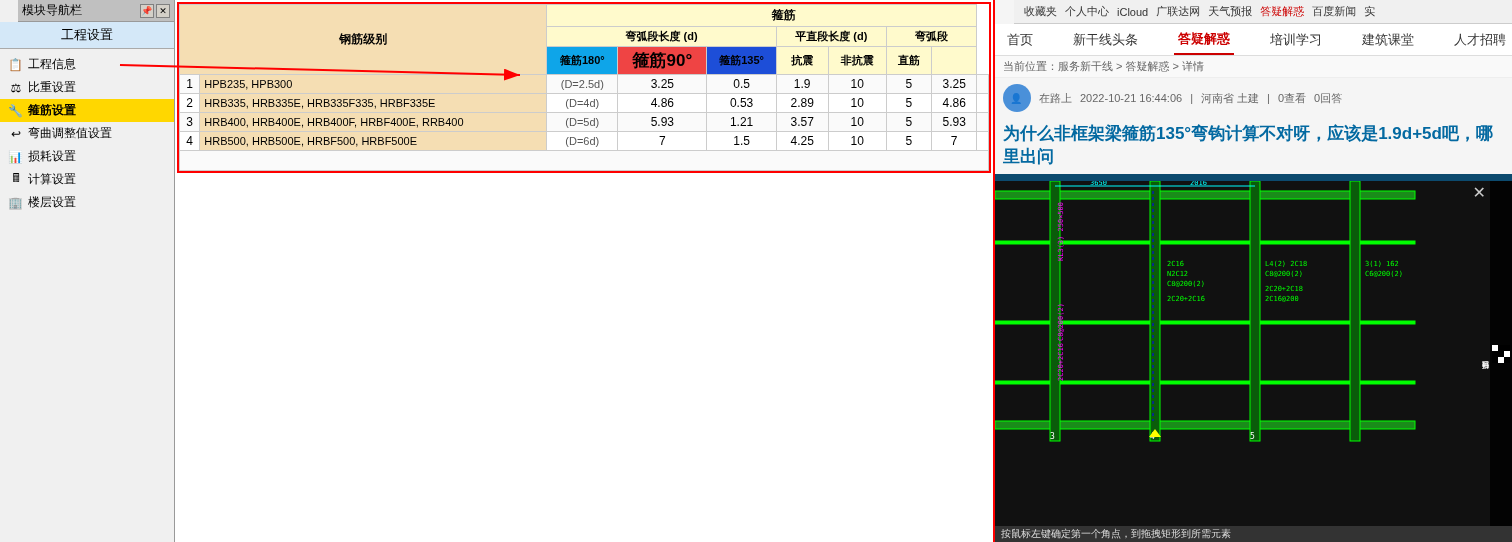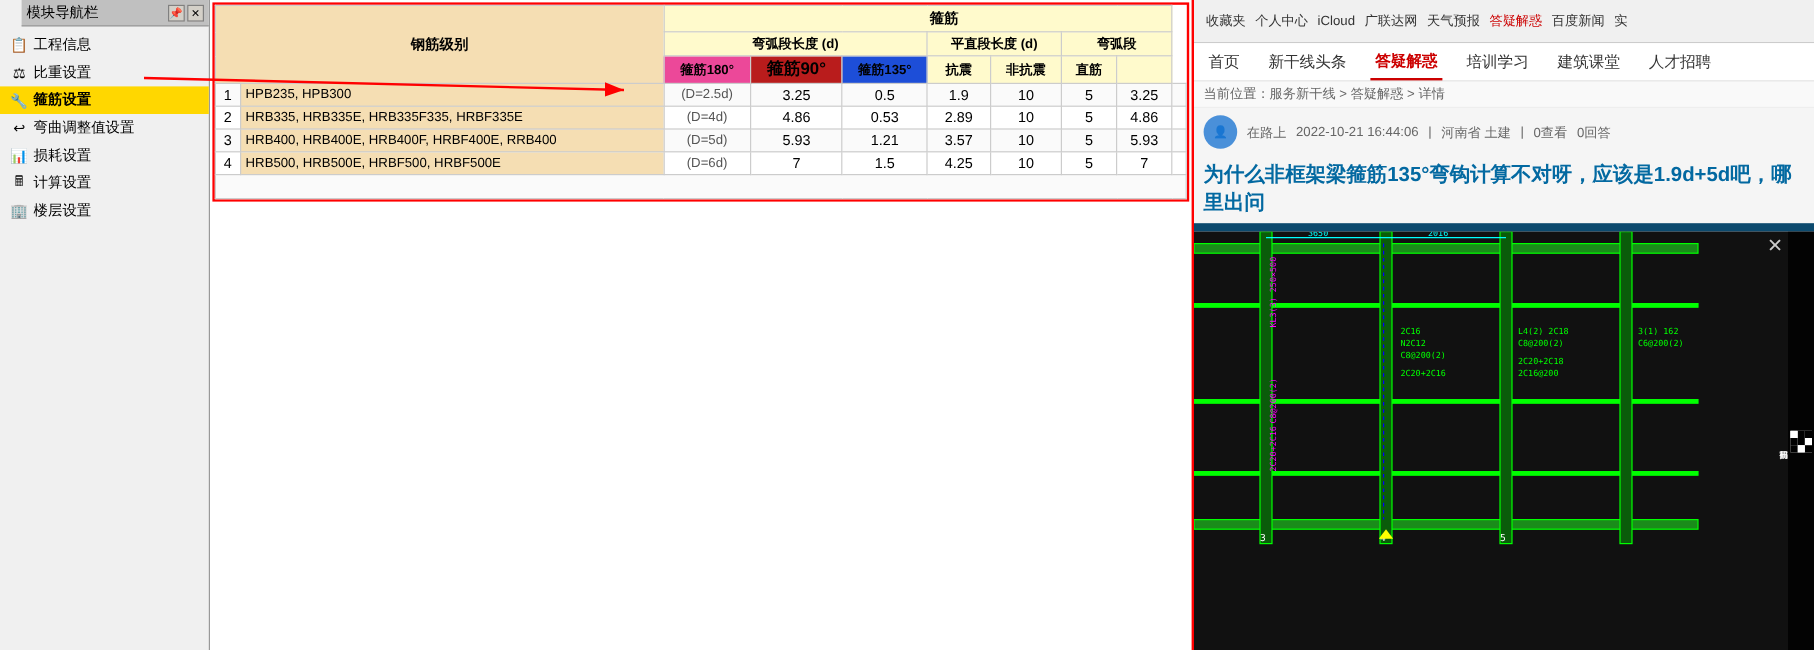--- a/index.html
+++ b/index.html
@@ -117,39 +117,40 @@
 
     
     .browser-bar {
       background: #f0f0f0;
       border-bottom: 1px solid #ccc;
       display: flex;
       align-items: center;
       padding: 2px 6px;
       gap: 4px;
       font-size: 11px;
-      height: 36px;
+      height: 24px;
+      margin-left: 19px;
     }
 
     .browser-bookmarks {
       display: flex; gap: 8px; align-items: center;
       margin-left: 4px;
     }
     .bookmark-item { color: #333; font-size: 11px; cursor: pointer; white-space: nowrap; }
     .bookmark-item.active { color: #c00; }
 
     
     .site-nav {
       background: #fff;
       border-bottom: 1px solid #ddd;
       display: flex;
       align-items: center;
       padding: 0 8px;
       height: 32px;
-      gap: 16px;
+      gap: 32px;
     }
     .site-nav-item {
       font-size: 13px;
       color: #333;
       cursor: pointer;
       padding: 0 4px;
       height: 100%;
       display: flex; align-items: center;
       white-space: nowrap;
     }
@@ -242,20 +243,21 @@
 <body>
 
 <div class="left-panel">
   <div class="panel-title-bar">
     <span class="panel-title-text">模块导航栏</span>
     <div class="panel-controls">
       <div class="panel-btn">📌</div>
       <div class="panel-btn">✕</div>
     </div>
   </div>
+  <div class="section-header">工程设置</div>
   <div class="nav-items">
     <div class="nav-item">
       <span class="icon">📋</span>
       <span>工程信息</span>
     </div>
     <div class="nav-item">
       <span class="icon">⚖</span>
       <span>比重设置</span>
     </div>
     <div class="nav-item active">
@@ -299,24 +301,24 @@
               <span>弯弧段长度 (d)</span>
             </th>
             <th colspan="2" style="background:#fffacc; font-size:11px;">
               <span>平直段长度 (d)</span>
             </th>
             <th colspan="2" style="background:#fffacc; font-size:11px;">
               <span>弯弧段</span>
             </th>
           </tr>
           <tr>
-            <th style="background:#ec4899; font-size:11px; min-width:55px;">
+            <th style="background:#0ea5e9; font-size:11px; min-width:55px;">
               <span>箍筋180°</span>
             </th>
-            <th style="background:#b91c1c; font-size:14px; min-width:45px;">
+            <th style="background:#ef4444; font-size:17px; min-width:45px;">
               <span>箍筋90°</span>
             </th>
             <th style="background:#1d4ed8; font-size:11px; min-width:45px;">
               <span>箍筋135°</span>
             </th>
             <th style="background:#fffacc; font-size:11px; min-width:40px;">
               <span>抗震</span>
             </th>
             <th style="background:#fffacc; font-size:11px; min-width:45px;">
               <span>非抗震</span>
@@ -513,13 +515,16 @@
         <div style="width:6px;height:6px;background:#fff;"></div>
         <div style="width:6px;height:6px;background:#000;"></div>
         <div style="width:6px;height:6px;background:#000;"></div>
       </div>
       <div style="color:#fff; font-size:7px; writing-mode:vertical-rl; text-orientation:mixed; margin-top:4px;">扫码写册</div>
     </div>
 
     <div class="close-overlay" style="position:absolute; top:2px; right:26px; color:#ccc; font-size:16px; cursor:pointer; z-index:10;">✕</div>
   </div>
 
+  <div class="status-bar">
+    <span>按鼠标左键确定第一个角点，到拖拽矩形到所需元素</span>
+  </div>
 </div>
 
 </body></html>

